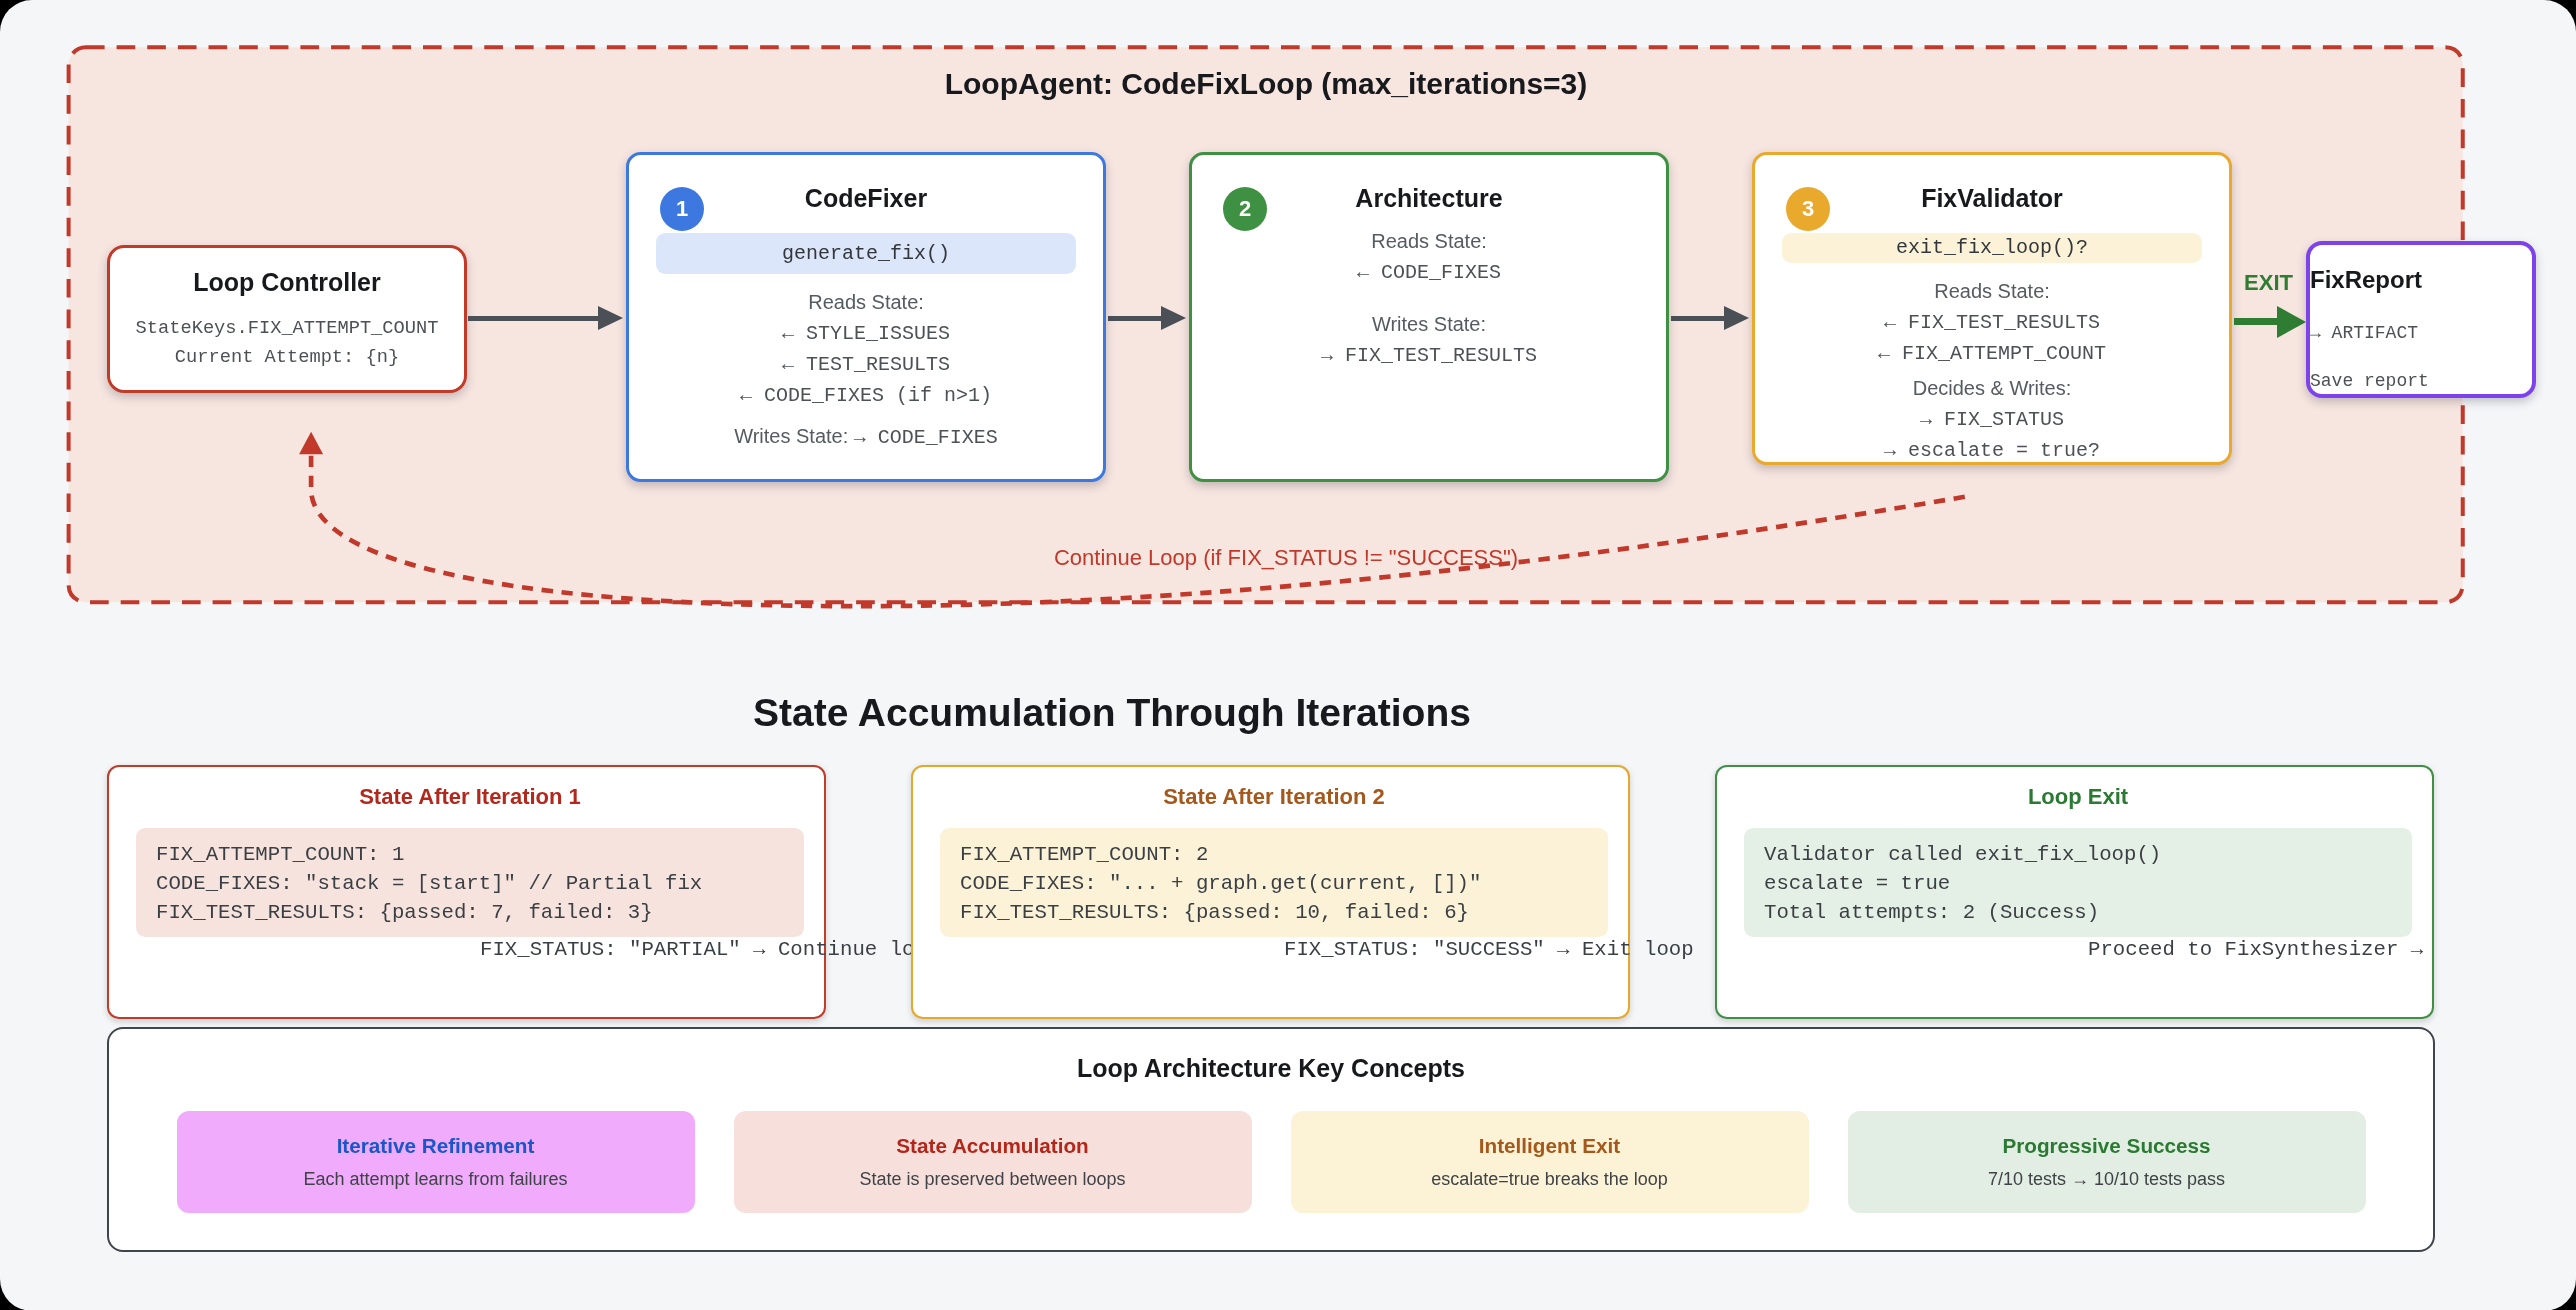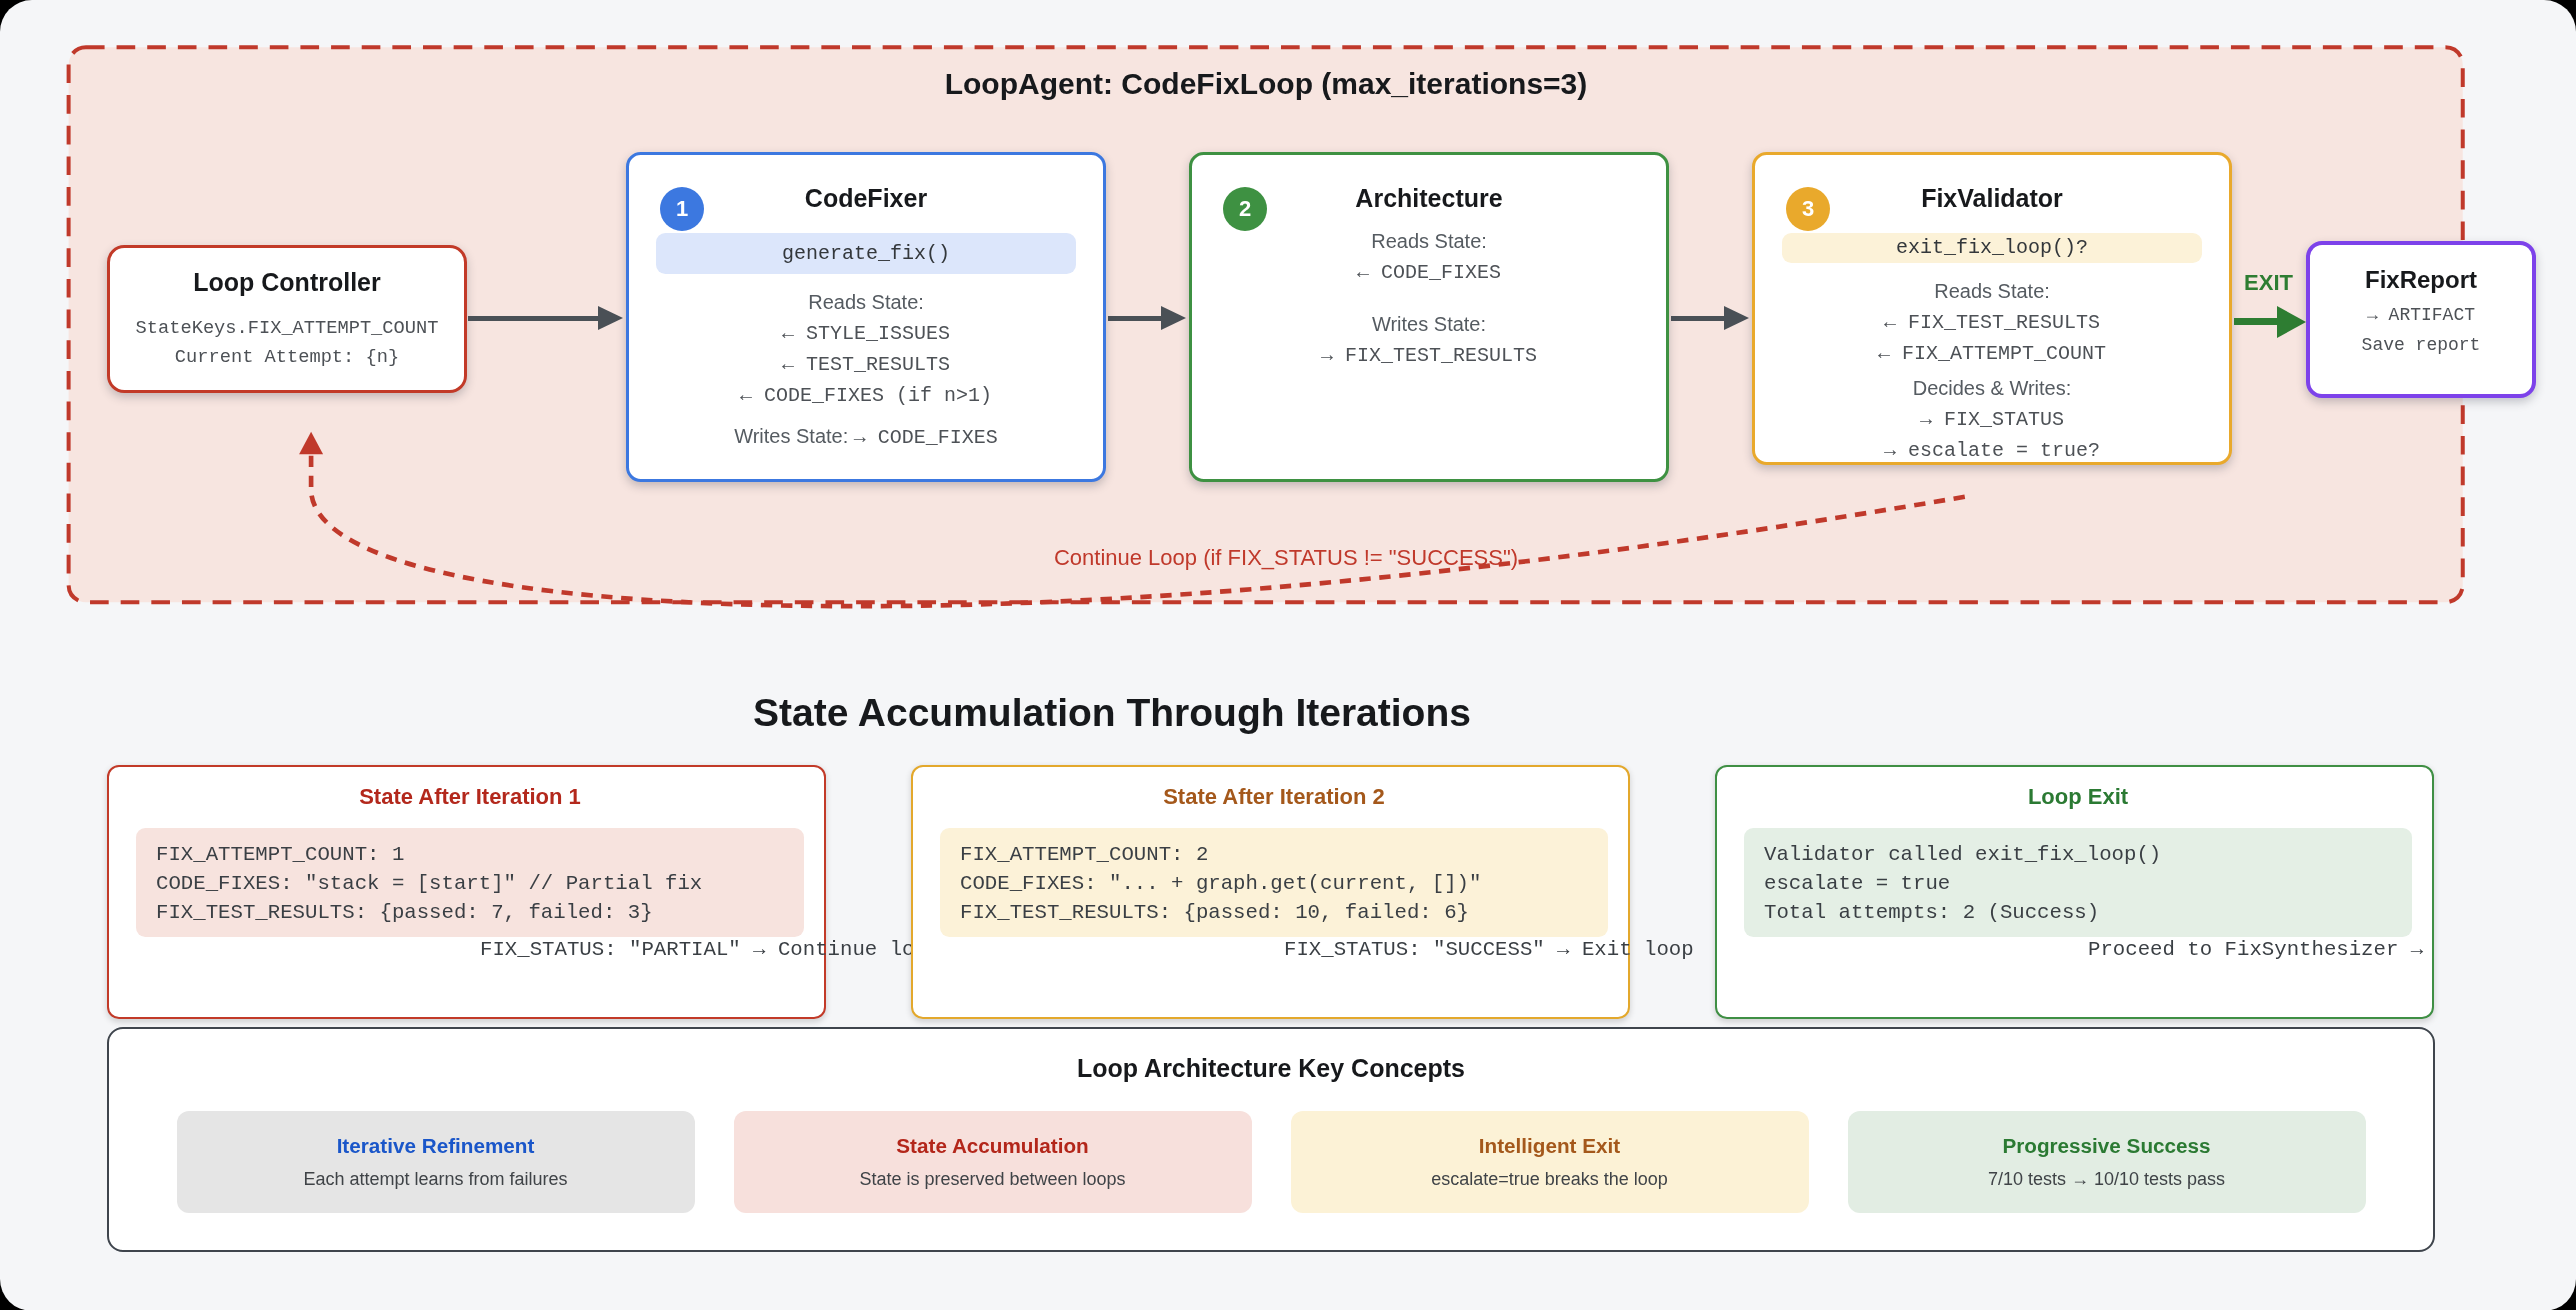--- a/index.html
+++ b/index.html
@@ -50,21 +50,21 @@
   .pill-blue{background:#dce6fb;} .pill-green{background:#e2efe3;} .pill-amber{background:#fcf2d8;}
   .nlabel{margin-top:17.3px;font-size:20px;color:#555b61;}
   .nmono{margin-top:8px;font-family:"Liberation Mono",monospace;font-size:20px;color:#4d5156;white-space:nowrap;}
   .vgap{height:12px;flex:none;}
   .vgap-lg{height:29px;flex:none;}
   .nwrites{margin-top:17.3px;font-size:20px;color:#555b61;white-space:nowrap;}
   .nwrites .wmono{font-family:"Liberation Mono",monospace;color:#4d5156;}
 
   .report{
     left:2306px;top:241px;width:230px;height:157px;border:4px solid #7d42ea;border-radius:16px;
-    display:flex;flex-direction:column;align-items:center;padding-top:21px;box-sizing:border-box;
+    display:flex;flex-direction:column;padding-top:21px;box-sizing:border-box;gap:18px;
   }
   .report-title{font-size:24px;font-weight:bold;}
   .report .rmono{font-family:"Liberation Mono",monospace;font-size:18px;color:#4d5156;margin-top:10.7px;white-space:nowrap;}
 
   
   .shaft{position:absolute;height:5.3px;background:#4a5056;}
   .head{position:absolute;width:0;height:0;border-top:12.7px solid transparent;border-bottom:12.7px solid transparent;border-left:25px solid #4a5056;}
   .shaft-exit{position:absolute;height:6.7px;background:#2e7d32;}
   .head-exit{position:absolute;width:0;height:0;border-top:16px solid transparent;border-bottom:16px solid transparent;border-left:29px solid #2e7d32;}
   .exit-label{position:absolute;left:2225px;top:270px;width:87px;text-align:center;font-size:22px;font-weight:bold;color:#2e7d32;}
@@ -100,21 +100,21 @@
     border:2px solid #3f454d;border-radius:16px;box-sizing:border-box;
   }
   .concepts-title{margin-top:25px;text-align:center;font-size:25px;font-weight:bold;}
   .cards{display:flex;justify-content:center;gap:39px;margin-top:28px;}
   .card{
     width:518px;height:102px;border-radius:12px;
     display:flex;flex-direction:column;align-items:center;justify-content:center;gap:10.7px;
   }
   .card-title{font-size:20.7px;font-weight:bold;}
   .card-desc{font-size:18px;color:#3f4347;}
-  .card-blue {background:#e5e5e5;} .card-blue  .card-title{color:#1a56c9;}
+  .card-blue {background:#f0abfc;} .card-blue  .card-title{color:#1a56c9;}
   .card-red  {background:#f7e0dc;} .card-red   .card-title{color:#b3261a;}
   .card-amber{background:#fcf2d6;} .card-amber .card-title{color:#a4581b;}
   .card-green{background:#e2ede3;} .card-green .card-title{color:#2b7a33;}
 </style>
 </head>
 <body>
 
 <div class="page">
 
   <svg class="overlay" viewBox="0 0 3867 1968" width="2576" height="1311">

